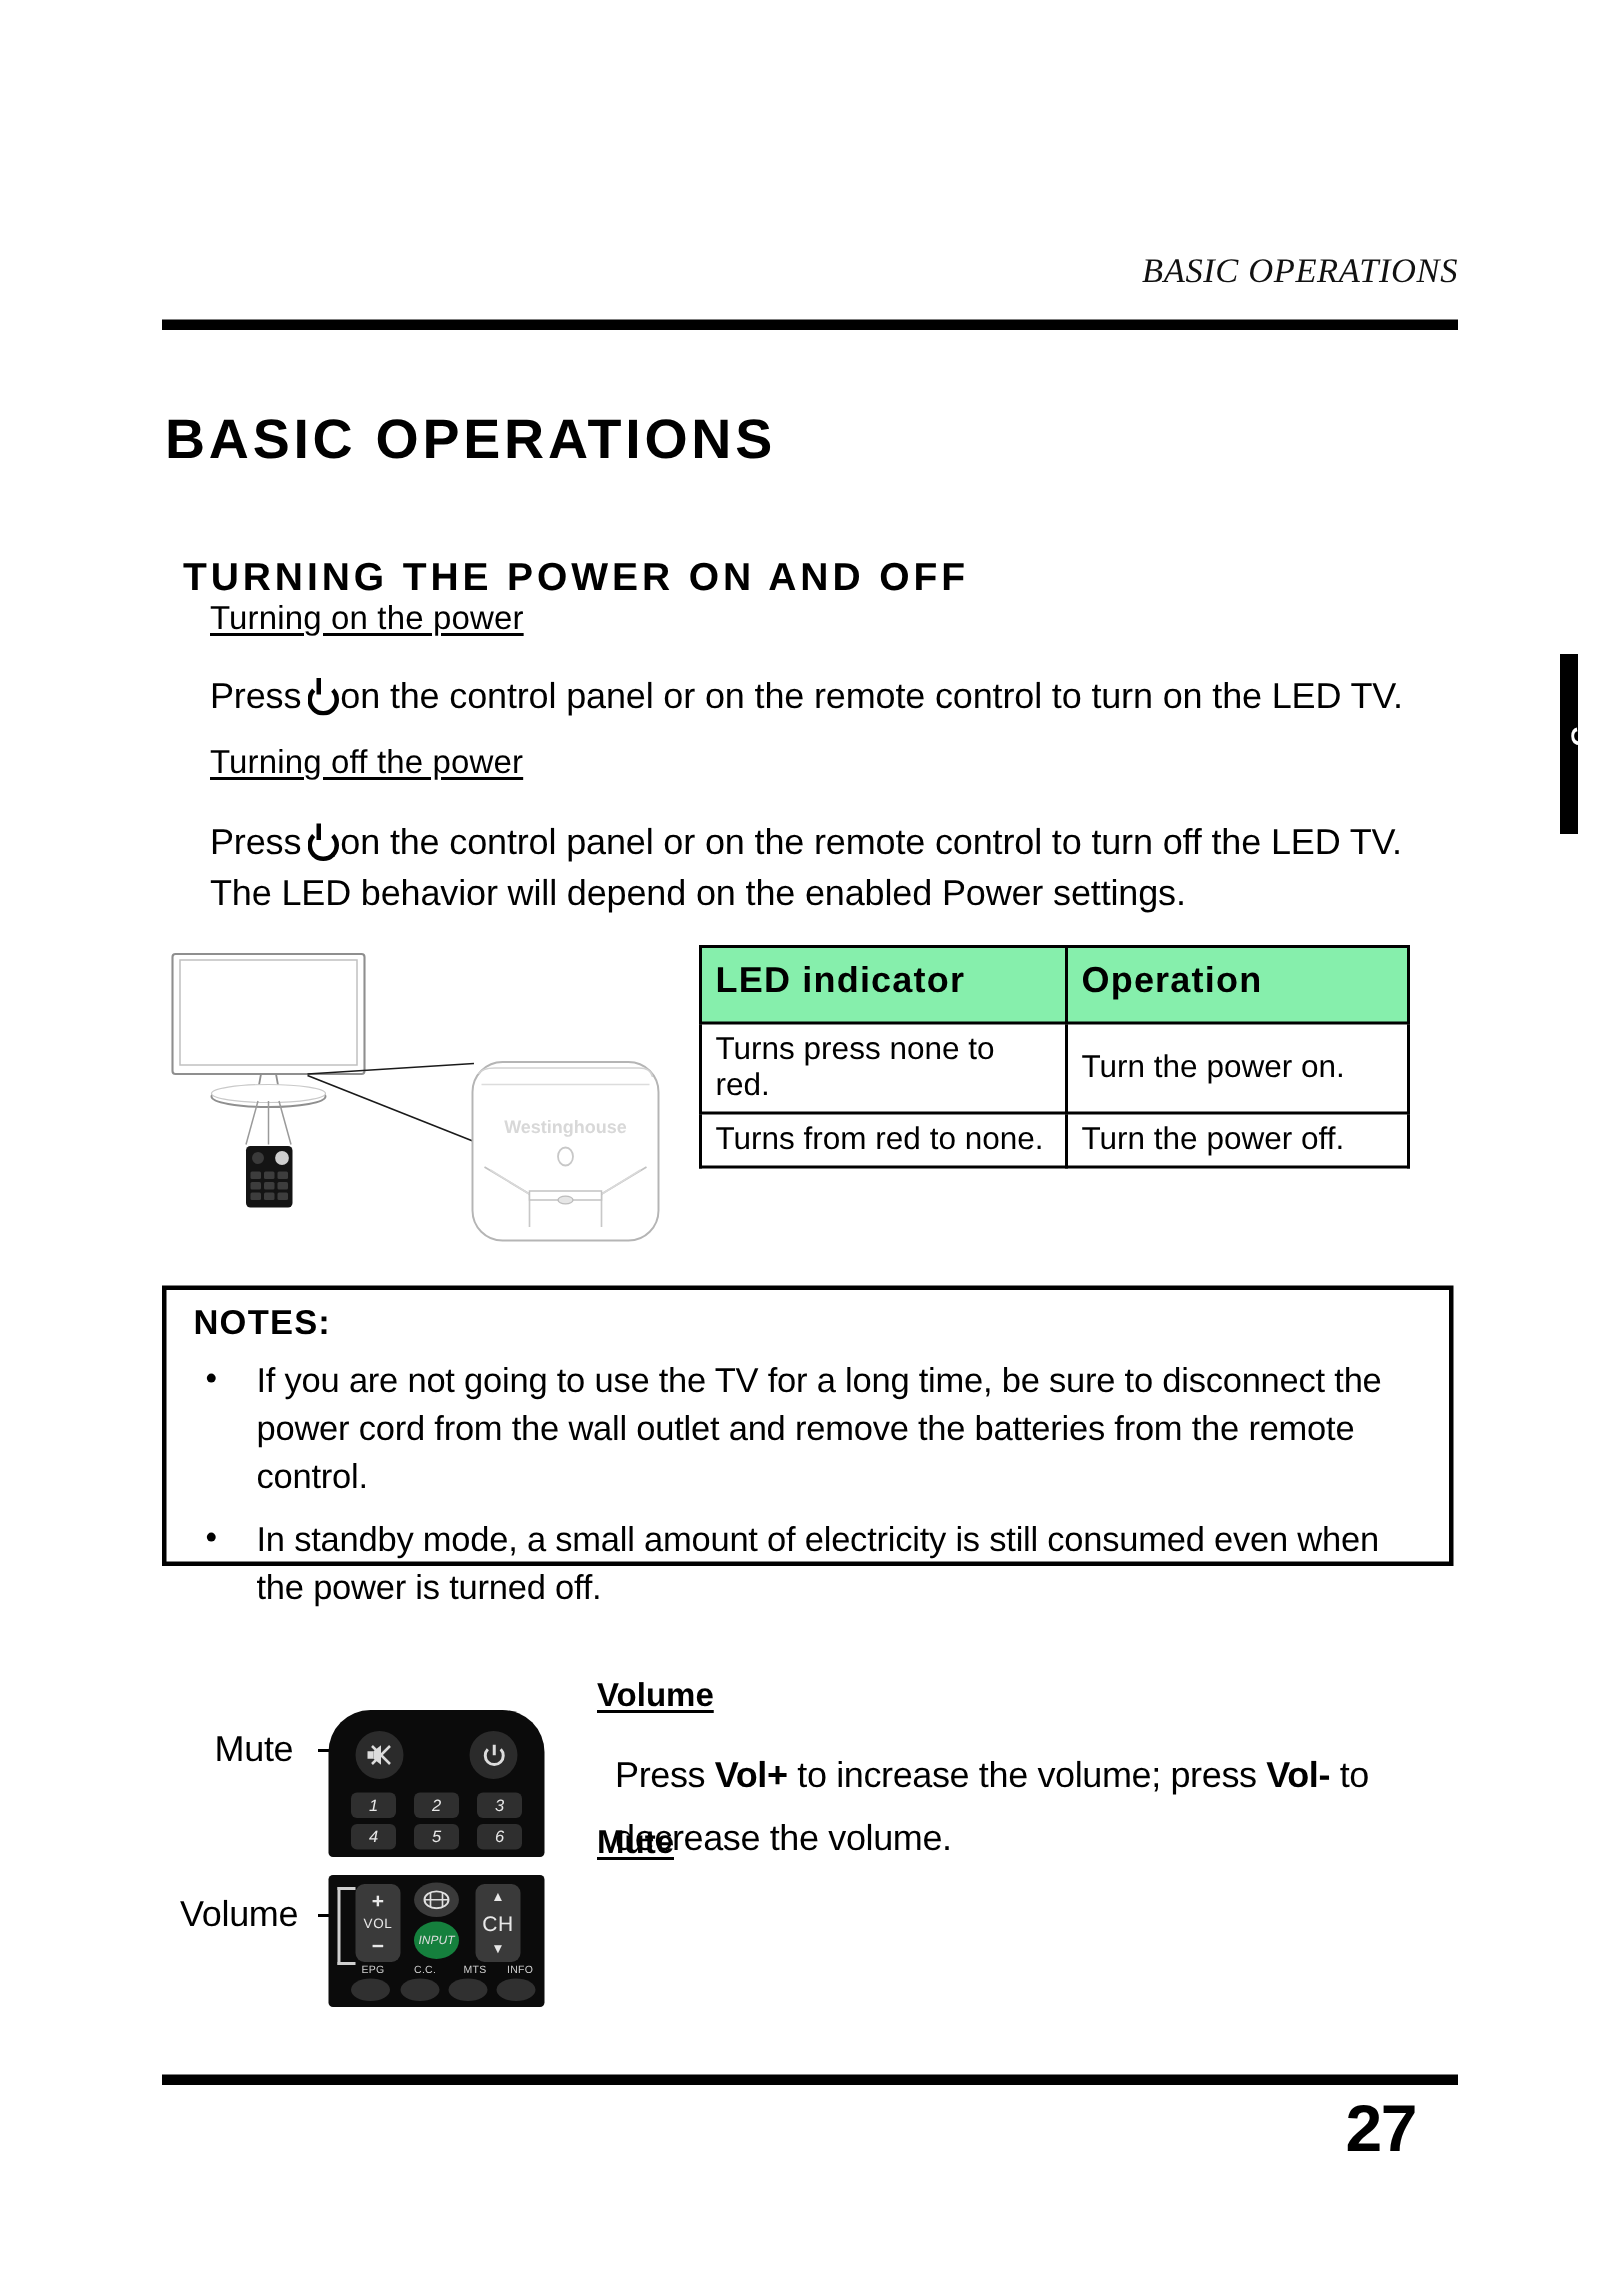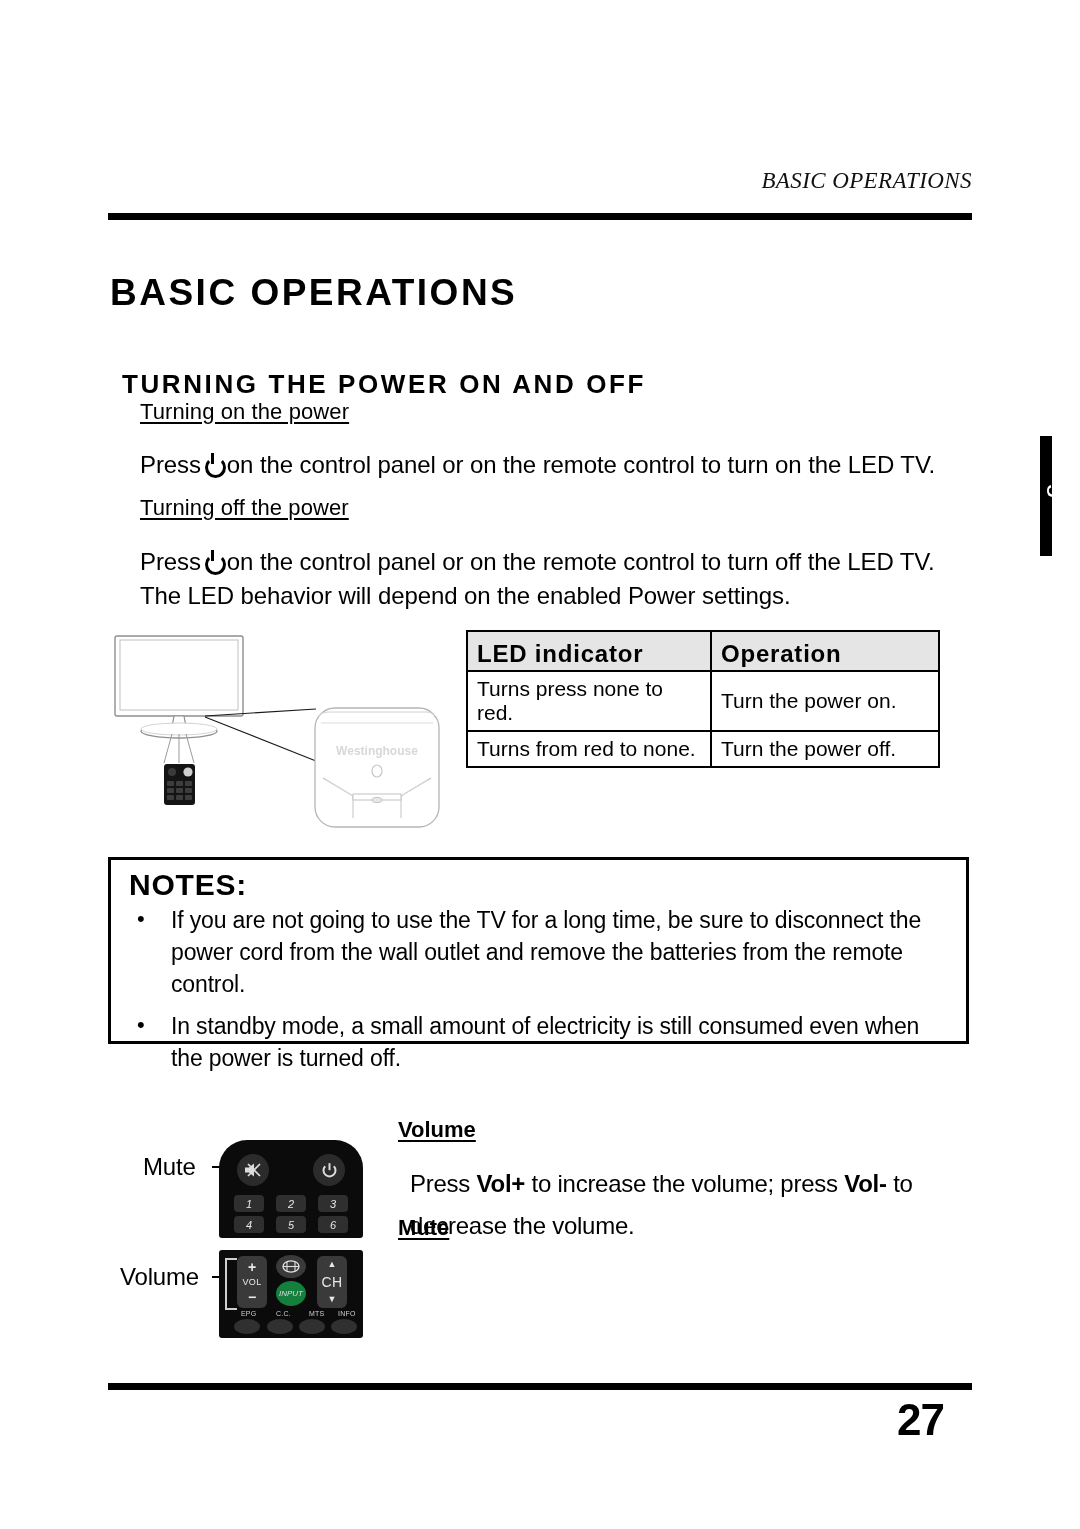--- a/index.html
+++ b/index.html
@@ -187,25 +187,25 @@
     border-collapse: collapse;
     font-size: 21px;
   }
   .led-table th, .led-table td {
     border: 2px solid #000;
     padding: 5px 9px;
     text-align: left;
     font-weight: normal;
   }
   .led-table thead th {
-    background: #e5e5e5;
+    background: #86efac;
     font-weight: bold;
     font-size: 24px;
     letter-spacing: 0.8px;
-    padding: 8px 9px 2px 9px;
+    padding: 8px 9px 13px 9px;
   }
   .led-table .c1 { width: 224px; }
   .led-table .c2 { width: 208px; }
 
   
   .tv-art {
     position: absolute;
     left: 108px;
     top: 628px;
     width: 350px;
@@ -219,21 +219,21 @@
     top: 857px;
     width: 861px;
     height: 187px;
     border: 3px solid #000;
     box-sizing: border-box;
   }
   .notes-title {
     position: absolute;
     left: 18px;
     top: 8px;
-    font-size: 30px;
+    font-size: 23px;
     font-weight: bold;
     letter-spacing: 0.8px;
   }
   .notes-list {
     position: absolute;
     left: 18px;
     top: 44px;
     width: 824px;
     margin: 0;
     padding: 0;

